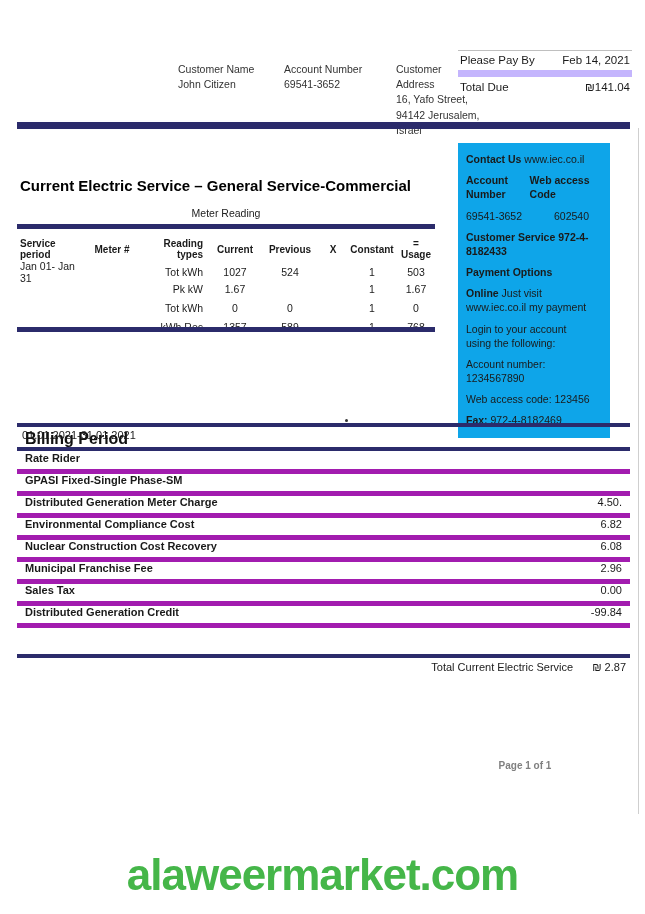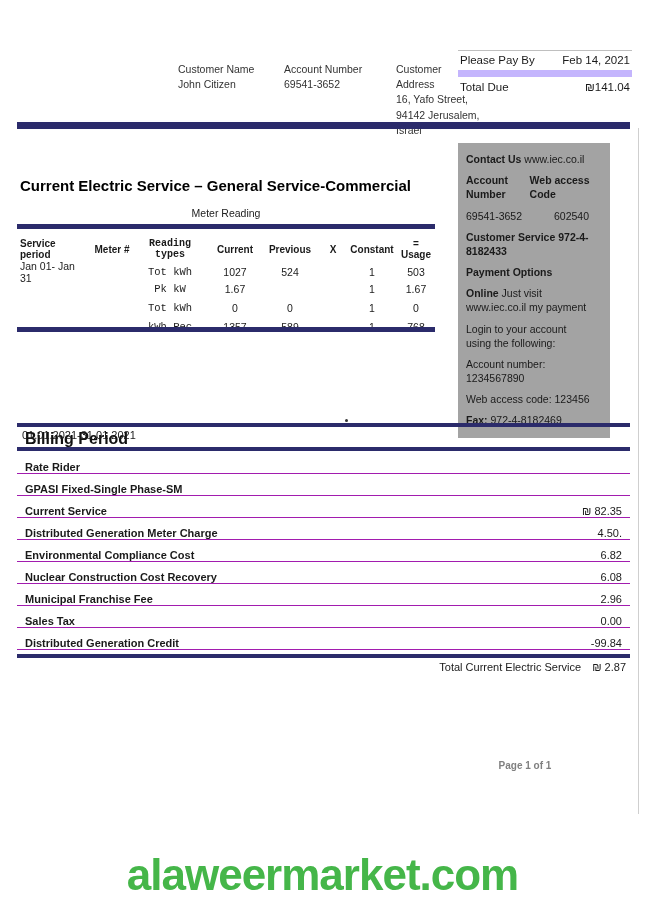--- a/index.html
+++ b/index.html
@@ -51,55 +51,55 @@
 
   
   .service-title { position: absolute; left: 20px; top: 177px; font-size: 15px; font-weight: bold; color: #000000; }
   .meter-subtitle { position: absolute; left: 17px; top: 207px; width: 418px; text-align: center; font-size: 10.5px; color: #222; }
   .line-meter-top { position: absolute; left: 17px; top: 224px; width: 418px; height: 5px; background: #2b2b6b; }
   .meter-table { position: absolute; left: 17px; top: 238px; width: 418px; font-size: 10.5px; }
   .mrow { display: grid; grid-template-columns: 70px 50px 72px 52px 58px 28px 50px 38px; align-items: center; height: 19px; }
   .mrow.mhead { font-weight: bold; font-size: 10px; height: 22px; }
   .mc1 { text-align: left; padding-left: 3px; }
   .mc2 { text-align: center; }
-  .mc3 { text-align: center; padding-right: 6px; font-family: Liberation Mono, monospace; }
+  .mc3 { text-align: right; padding-right: 6px; }
   .mc4, .mc5, .mc6, .mc7, .mc8 { text-align: center; }
   .line-meter-bottom { position: absolute; left: 17px; top: 327px; width: 418px; height: 5px; background: #2b2b6b; }
 
   
   .sidebar {
     position: absolute; left: 458px; top: 143px; width: 152px;
-    background: #a3a3a3; padding: 9px 16px 10px 8px; font-size: 10.5px; color: #1a1a1a;
+    background: #0ea5e9; padding: 9px 16px 10px 8px; font-size: 10.5px; color: #1a1a1a;
   }
   .sidebar .sline { margin-bottom: 7px; line-height: 1.35; }
   .sidebar .sline:last-child { margin-bottom: 0; }
   .sidebar b { font-weight: bold; }
   .two-col { display: flex; }
   .two-col .c1 { width: 88px; }
   .tight { margin-bottom: 2px; }
 
   
   .billing-title { position: absolute; left: 25px; top: 394px; font-size: 16px; font-weight: bold; color: #111; margin-top: 36px; }
   .stray-dot { position: absolute; left: 345px; top: 419px; width: 3px; height: 3px; background: #333; border-radius: 50%; }
   .line-b1 { position: absolute; left: 17px; top: 423px; width: 613px; height: 4px; background: #2b2b6b; }
   .billing-period { position: absolute; left: 22px; top: 429px; font-size: 11px; color: #1a1a1a; }
   .line-b2 { position: absolute; left: 17px; top: 447px; width: 613px; height: 4px; background: #2b2b6b; }
   .billing-rows { position: absolute; left: 17px; top: 452px; width: 613px; }
   .brow {
-    display: flex; justify-content: space-between; align-items: flex-end;
-    height: 22px; border-bottom: 1px solid #a21caf;
+    display: flex; justify-content: space-between; align-items: flex-start;
+    height: 22px; border-bottom: 5px solid #a21caf;
   }
   .brow .blabel { font-weight: bold; font-size: 11px; padding-left: 8px; }
   .brow .bvalue { font-size: 11px; padding-right: 8px; }
   .line-b3 { position: absolute; left: 17px; top: 654px; width: 613px; height: 4px; background: #2b2b6b; }
   .billing-total {
     position: absolute; left: 17px; top: 661px; width: 613px;
     text-align: right; font-size: 11px; padding-right: 4px;
   }
-  .billing-total .tlabel { margin-right: 8px; }
+  .billing-total .tlabel { margin-right: 16px; }
 
   
   .page-num { position: absolute; left: 455px; top: 760px; width: 140px; text-align: center; font-size: 10px; font-weight: bold; color: #808080; }
   .right-edge-line { position: absolute; left: 638px; top: 128px; width: 1px; height: 686px; background: #cfcfcf; }
   .watermark {
     position: absolute; left: 0; top: 850px; width: 645px;
     text-align: center; font-size: 44px; font-weight: bold; letter-spacing: -1px;
   }
 </style>
 </head>
@@ -244,24 +244,20 @@
   <div class="billing-rows">
     <div class="brow">
       <span class="blabel">Rate Rider</span>
       <span class="bvalue"></span>
     </div>
     <div class="brow">
       <span class="blabel">GPASI Fixed-Single Phase-SM</span>
       <span class="bvalue"></span>
     </div>
     <div class="brow">
-      <span class="blabel">Current Service</span>
-      <span class="bvalue">₪ 82.35</span>
-    </div>
-    <div class="brow">
       <span class="blabel">Distributed Generation Meter Charge</span>
       <span class="bvalue">4.50.</span>
     </div>
     <div class="brow">
       <span class="blabel">Environmental Compliance Cost</span>
       <span class="bvalue">6.82</span>
     </div>
     <div class="brow">
       <span class="blabel">Nuclear Construction Cost Recovery</span>
       <span class="bvalue">6.08</span>

